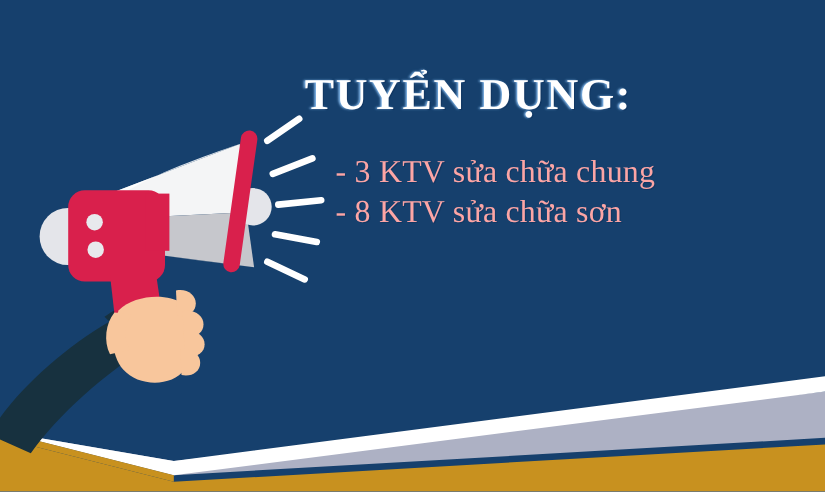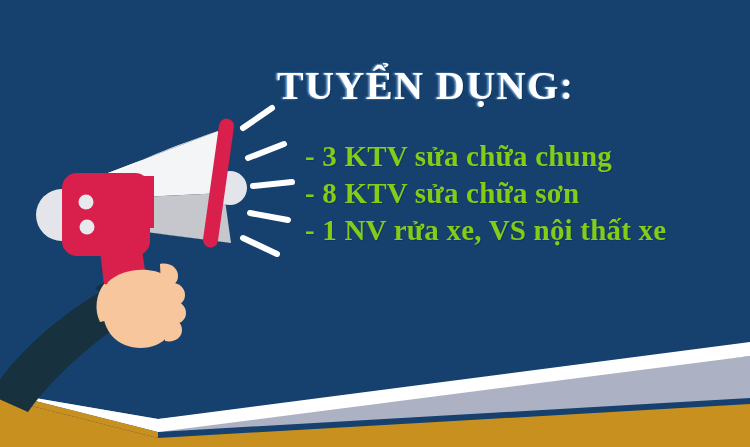--- a/index.html
+++ b/index.html
@@ -48,22 +48,22 @@
   #bullet-list {
     position: absolute;
     left: 305px;
     top: 138px;
     margin: 0;
     padding: 0;
     list-style: none;
   }
   #bullet-list li {
     font-size: 29px;
-    font-weight: bold;
-    color: #84cc16;
+    font-weight: normal;
+    color: #fca5a5;
     white-space: nowrap;
     line-height: 37px;
     letter-spacing: 0.2px;
     text-shadow: 1px 1px 0 rgba(10,40,80,0.35);
   }
 </style>
 </head>
 <body>
 
 <div id="poster">
@@ -140,17 +140,16 @@
 
     </svg>
   </div>
 
   <div id="text-layer">
     <div id="headline">TUYỂN DỤNG:</div>
 
     <ul id="bullet-list">
       <li>- 3 KTV sửa chữa chung</li>
       <li>- 8 KTV sửa chữa sơn</li>
-      <li>- 1 NV rửa xe, VS nội thất xe</li>
     </ul>
   </div>
 
 </div>
 
 </body></html>

